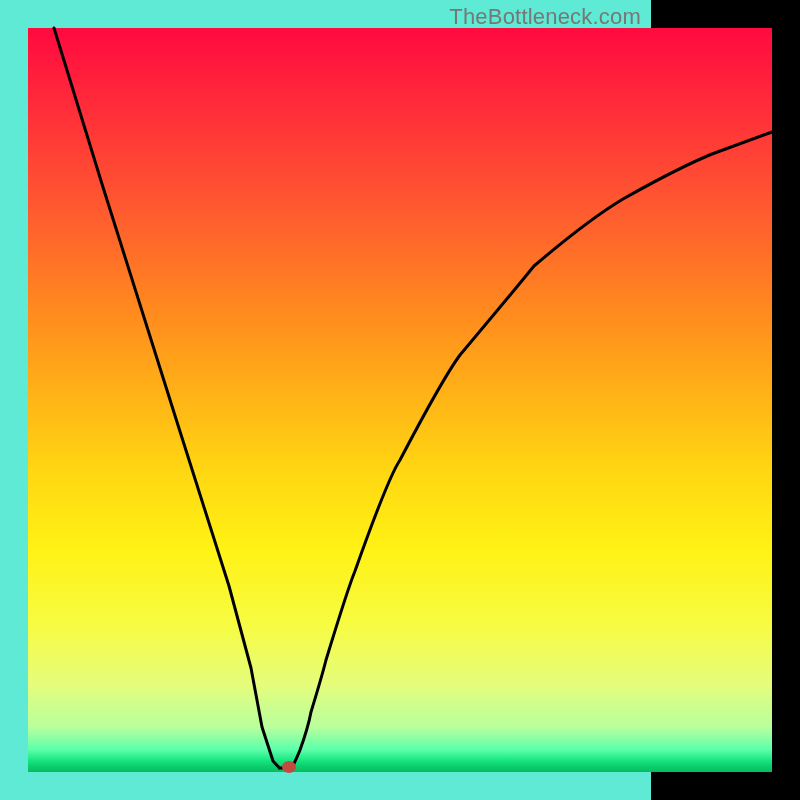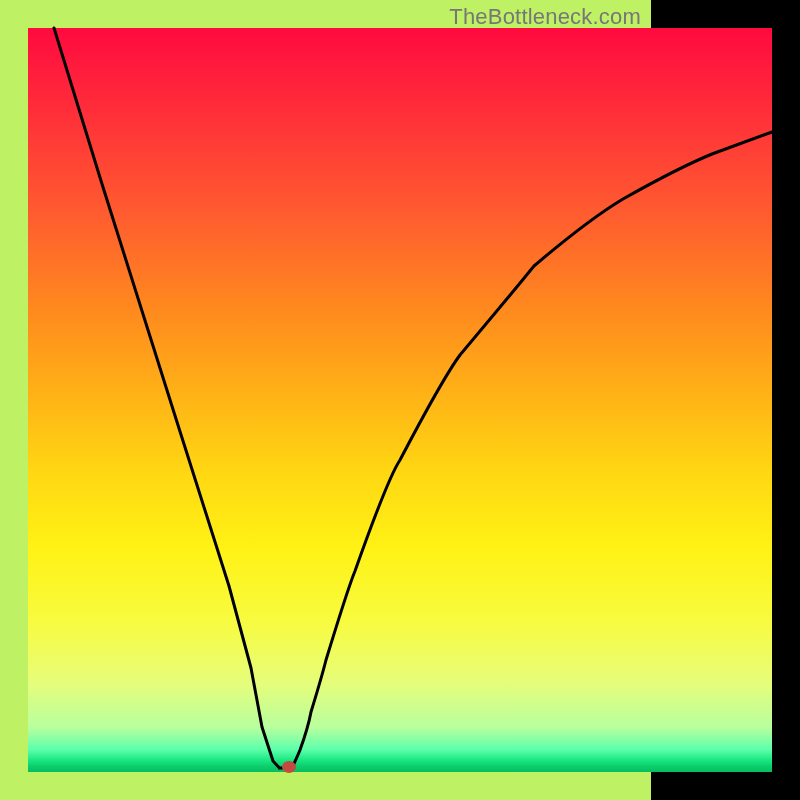--- a/index.html
+++ b/index.html
@@ -1,20 +1,20 @@
 <!DOCTYPE html>
 <html><head>
 <meta charset="utf-8">
 <style>
   * { margin: 0; padding: 0; box-sizing: border-box; }
   html, body { width: 800px; height: 800px; overflow: hidden; background: #000; }
   .frame {
     width: 651px;
     height: 800px;
-    background: #bef264;
+    background: #5eead4;
     position: relative;
   }
   .plot-area {
     position: absolute;
     left: 28px;
     top: 28px;
     width: 744px;
     height: 744px;
     background: linear-gradient(to bottom,
       #ff0a3f 0%,

